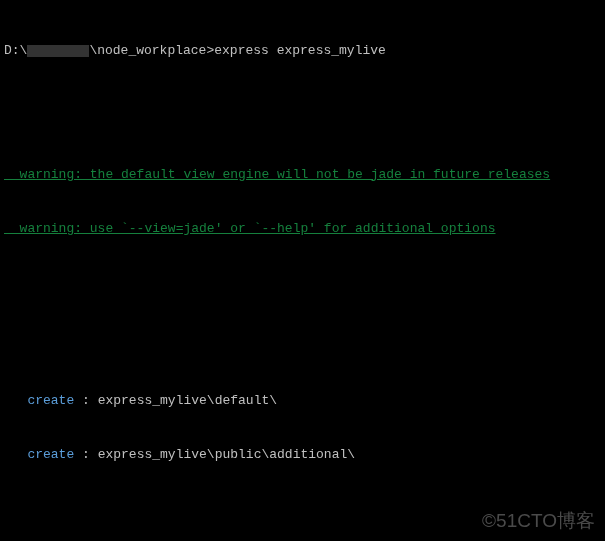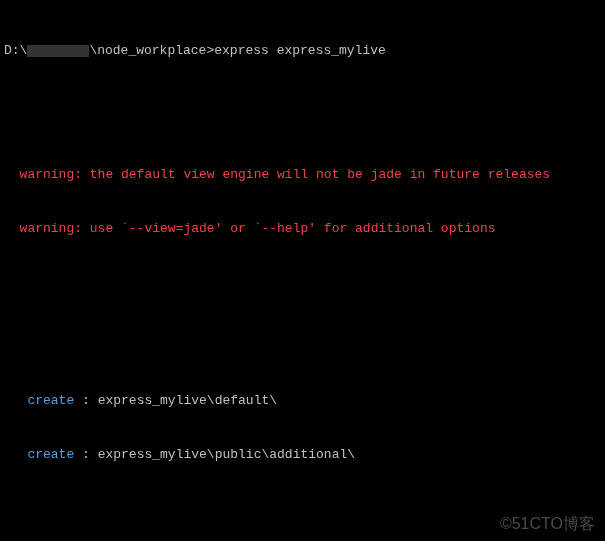--- a/index.html
+++ b/index.html
@@ -31,37 +31,38 @@
       width: 62px;
       height: 12px;
       background: #333;
       vertical-align: middle;
     }
     .warning-block {
       margin-top: 12px;
       margin-bottom: 2px;
     }
     .warning-line {
-      color: #ef4444;
+      color: #15803d;
+      text-decoration: underline;
     }
     .create-block {
       margin-top: 24px;
     }
     .create-line {
       color: #c0c0c0;
     }
     .kw-create {
       color: #5b9dd9;
     }
     .watermark {
       position: absolute;
       right: 10px;
       bottom: 6px;
       color: #6a6a6a;
-      font-size: 16px;
+      font-size: 19px;
       font-family: sans-serif;
       opacity: 0.7;
     }
   </style>
 </head>
 <body>
 
 <div class="terminal">
   <div class="prompt-line"><span>D:\</span><span class="redacted"></span><span>\node_workplace&gt;</span><span>express express_mylive</span></div>
 

